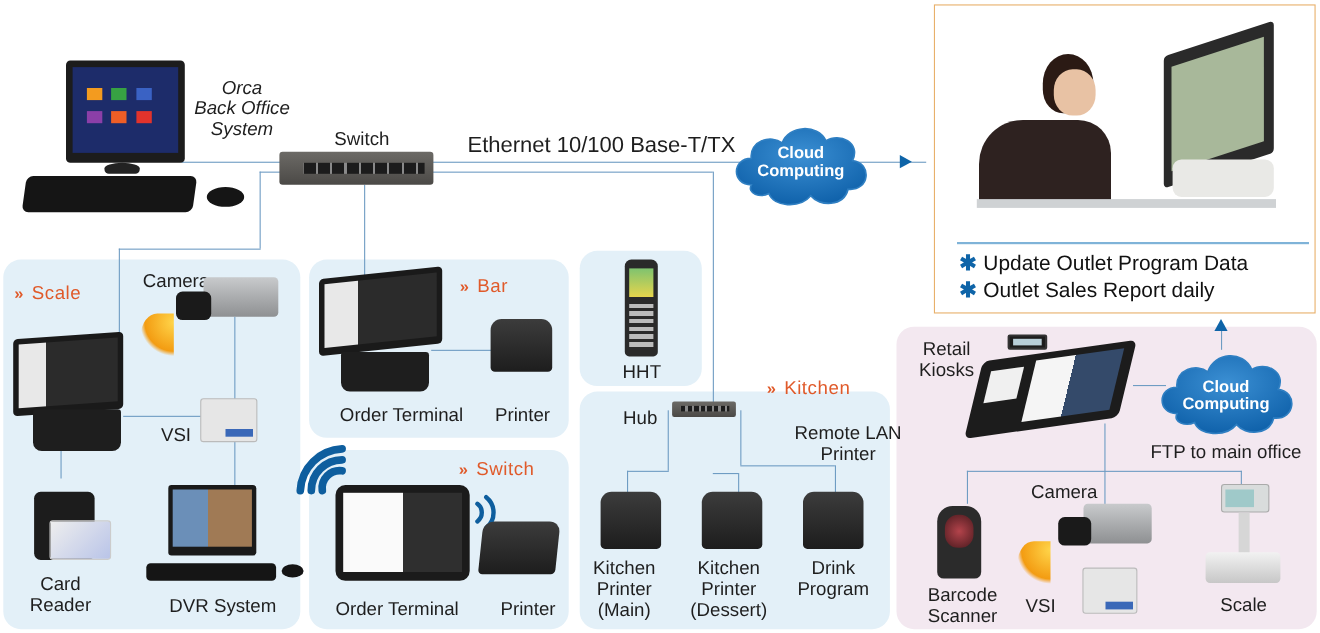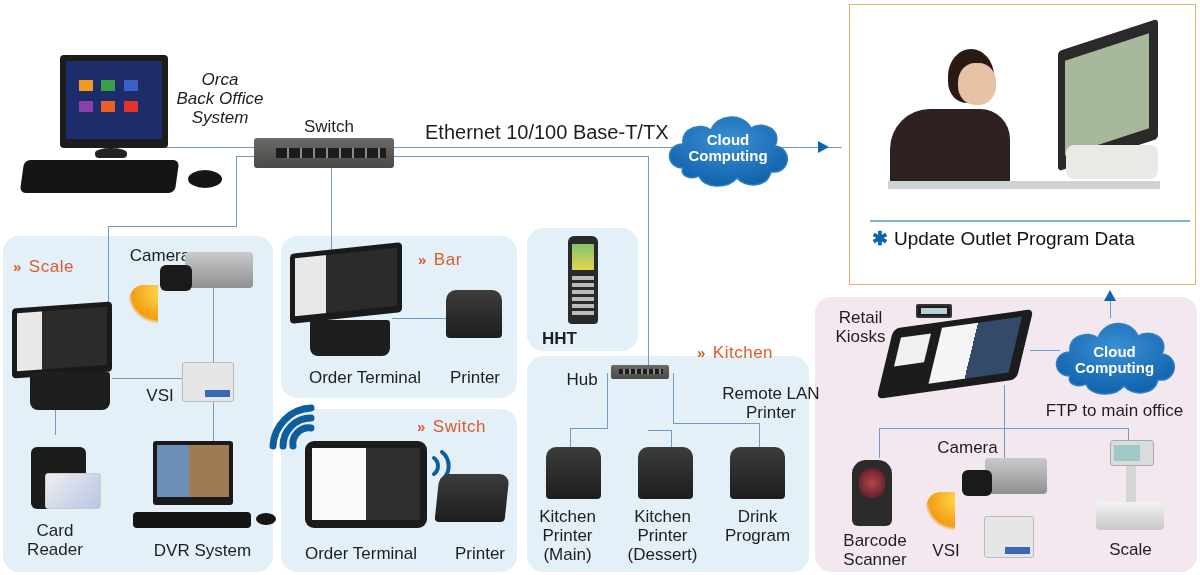--- a/index.html
+++ b/index.html
@@ -117,20 +117,21 @@
     <div class="abs" style="left:60px;top:16px;width:46px;height:54px;background:#2b1a14;border-radius:50% 50% 40% 40%;"></div>
     <div class="abs" style="left:70px;top:30px;width:38px;height:42px;background:#e8c2a4;border-radius:45%;"></div>
     <div class="abs" style="left:2px;top:76px;width:120px;height:79px;background:#2e2220;border-radius:40px 30px 0 0;"></div>
     <div class="abs" style="left:170px;top:2px;width:100px;height:120px;background:#2a2a2a;transform:skewY(-18deg);border-radius:4px;"></div>
     <div class="abs" style="left:177px;top:14px;width:84px;height:95px;background:#a8b89a;transform:skewY(-18deg);"></div>
     <div class="abs" style="left:0;top:148px;width:272px;height:8px;background:#cfd2d4;"></div>
     <div class="abs" style="left:178px;top:112px;width:92px;height:34px;background:#e9e9e6;border-radius:8px;"></div>
   </div>
   <div class="ms-rule"></div>
   <div class="ms-bullet" style="top:222px;"><span class="star">✱</span><span>Update Outlet Program Data</span></div>
+  <div class="ms-bullet" style="top:247px;"><span class="star">✱</span><span>Outlet Sales Report daily</span></div>
 </div>
 
 <div class="zone-title" style="left:13px;top:257px;">
   <span class="chev">»</span><span>Scale</span>
 </div>
 <div class="lbl" style="left:120px;top:246px;width:80px;">Camera</div>
 <div class="abs" style="left:185px;top:252px;width:68px;height:36px;background:linear-gradient(#c8cacc,#8e9092);border-radius:4px;"></div>
 <div class="abs" style="left:160px;top:265px;width:32px;height:26px;background:#1a1a1a;border-radius:6px;"></div>
 <div class="abs" style="left:128px;top:285px;width:30px;height:40px;background:radial-gradient(circle at 100% 20%,#ffd54a,#f39c12 60%,transparent 70%);border-radius:60% 0 0 60%;"></div>
 <div class="abs" style="left:12px;top:305px;width:100px;height:70px;background:#1a1a1a;border-radius:4px;transform:skewY(-4deg);">
@@ -183,21 +184,21 @@
   </svg>
 </div>
 <div class="abs printer" style="left:437px;top:474px;width:70px;height:48px;transform:skewX(-6deg);"></div>
 <div class="lbl" style="left:296px;top:544px;width:130px;">Order Terminal</div>
 <div class="lbl" style="left:445px;top:544px;width:70px;">Printer</div>
 
 <div class="abs" style="left:568px;top:236px;width:30px;height:88px;background:#2a2a2a;border-radius:6px 6px 4px 4px;">
   <div class="abs" style="left:4px;top:8px;width:22px;height:26px;background:linear-gradient(#7fc36f,#e6d54c);"></div>
   <div class="abs" style="left:4px;top:40px;width:22px;height:40px;background:repeating-linear-gradient(#bbb 0 4px,#2a2a2a 4px 7px);"></div>
 </div>
-<div class="lbl" style="left:532px;top:329px;width:55px;font-weight:bold;">HHT</div>
+<div class="lbl" style="left:556px;top:329px;width:55px;">HHT</div>
 
 <div class="abs" style="left:611px;top:365px;width:58px;height:14px;background:linear-gradient(#6c6a66,#4b4946);border-radius:2px;">
   <div class="abs" style="left:8px;top:4px;width:44px;height:5px;background:repeating-linear-gradient(90deg,#1c1c1c 0 4px,#888 4px 6px);"></div>
 </div>
 <div class="lbl" style="left:560px;top:370px;width:44px;">Hub</div>
 <div class="zone-title" style="left:697px;top:343px;">
   <span class="chev">»</span><span>Kitchen</span>
 </div>
 <div class="lbl" style="left:713px;top:384px;width:116px;white-space:pre-line;">Remote LAN
 Printer</div>

